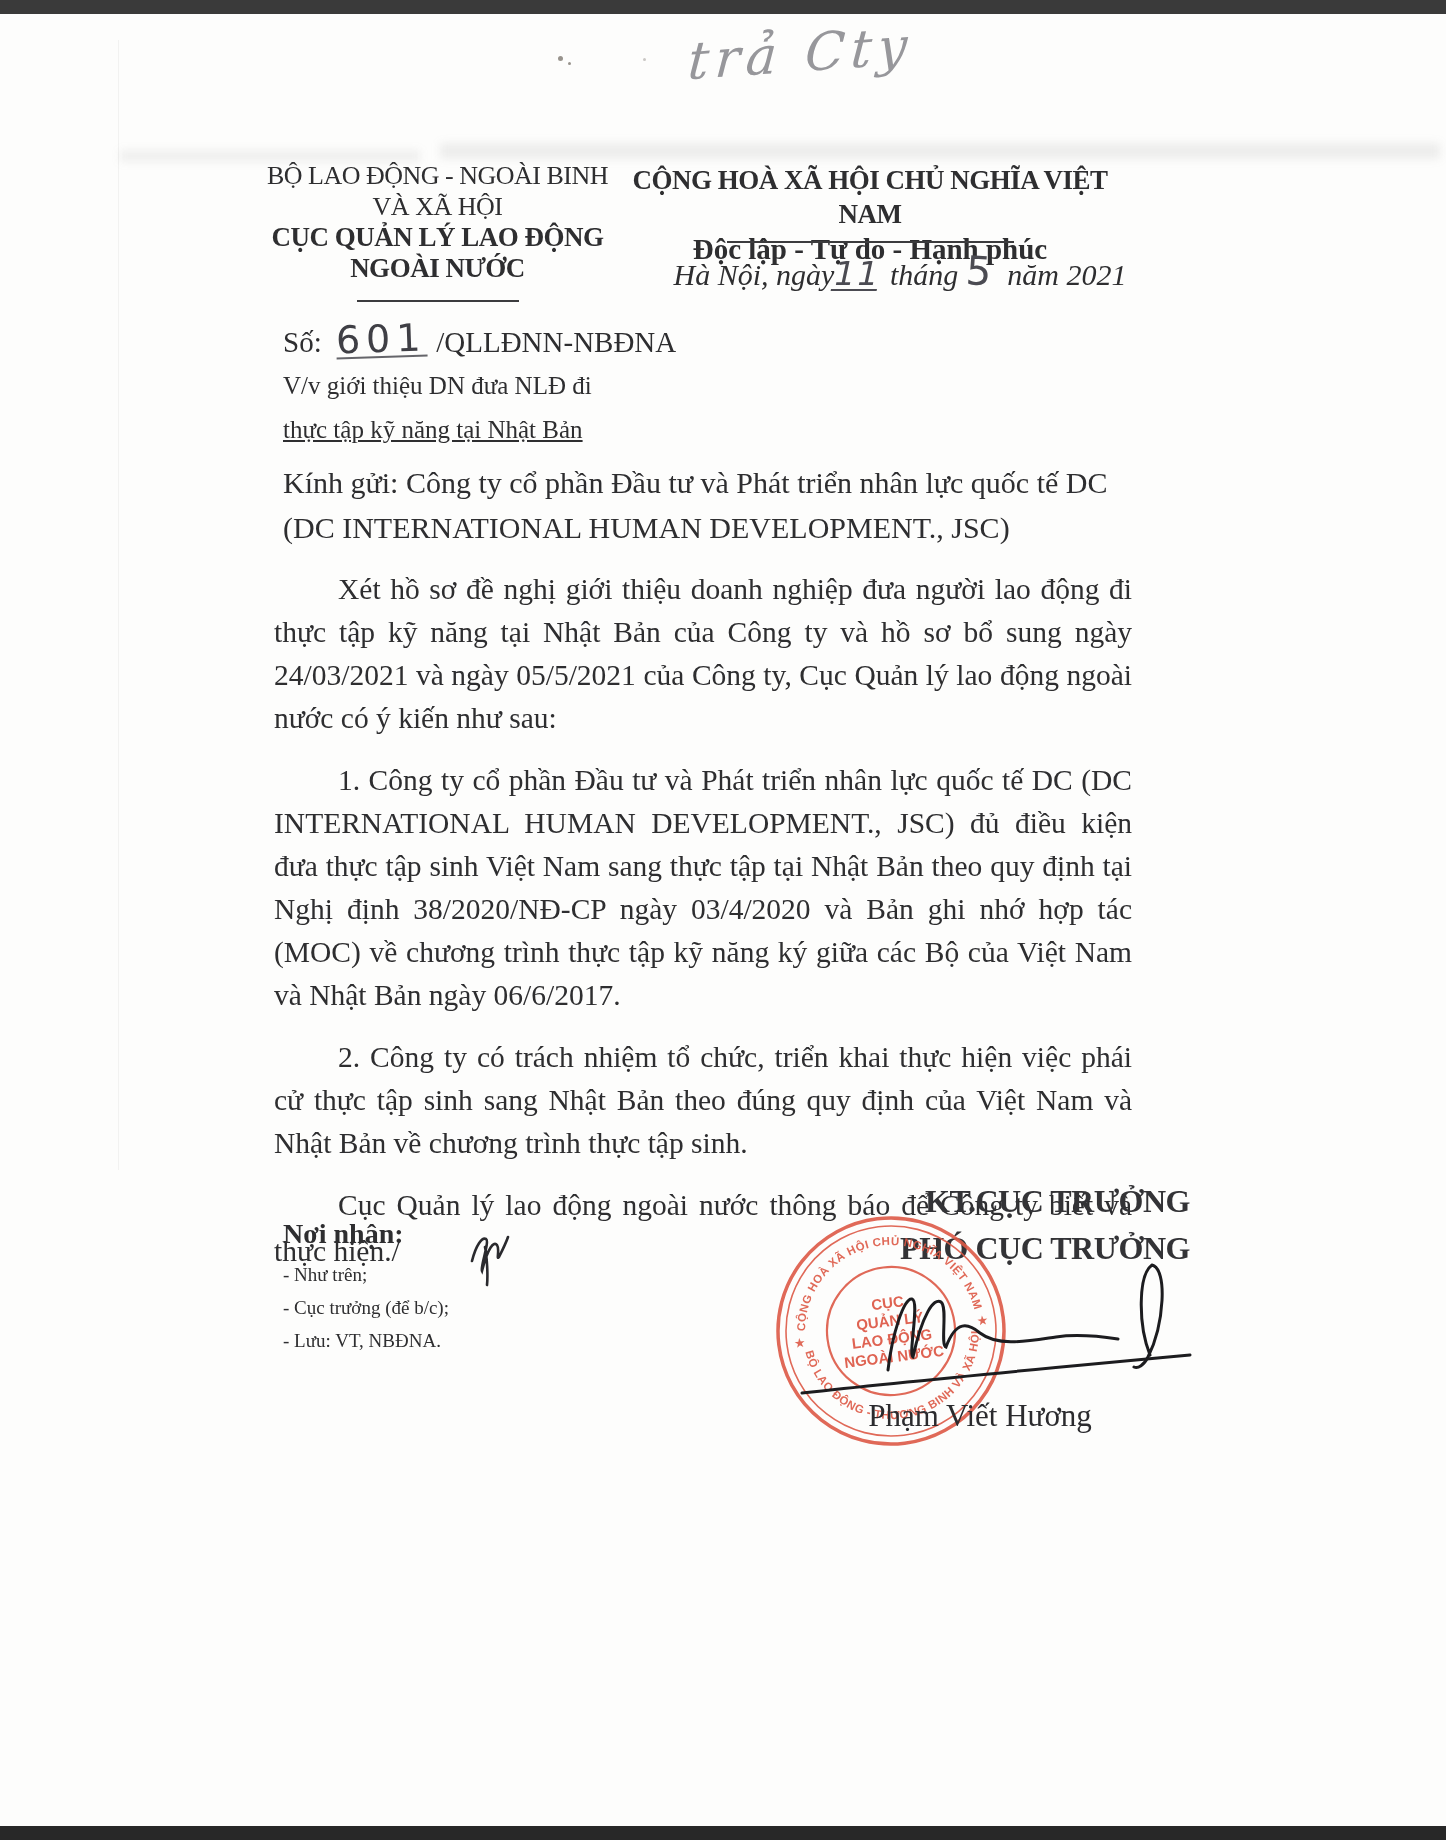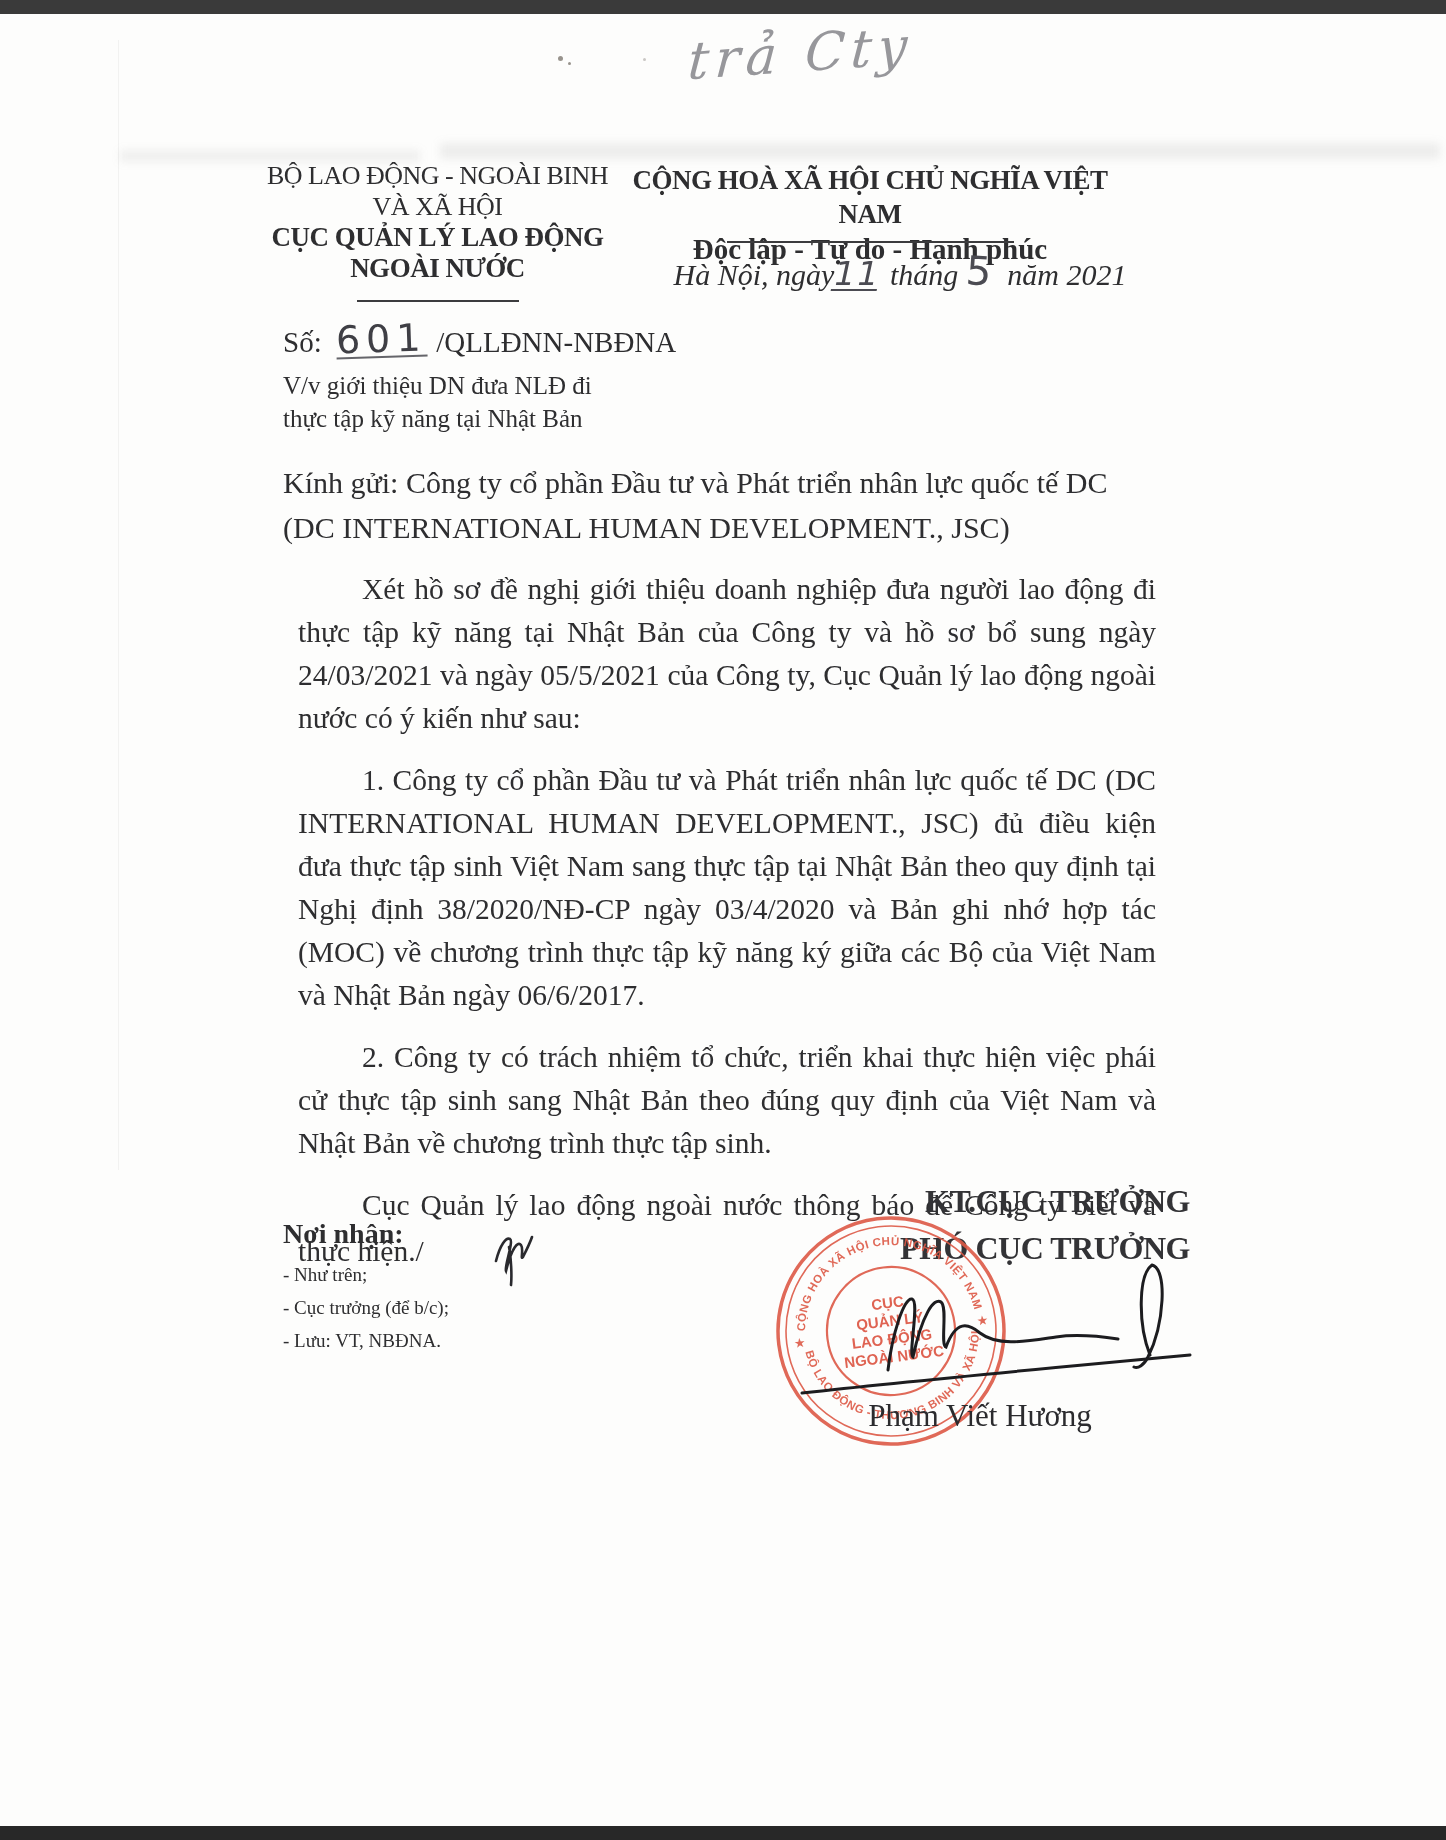--- a/index.html
+++ b/index.html
@@ -58,21 +58,21 @@
   .hand-number{
     display:inline-block;font-family:"DejaVu Sans", sans-serif;
     font-size:38px;color:#3f3f45;letter-spacing:6px;
     transform:rotate(-2deg);border-bottom:2px solid rgba(63,63,69,.8);
     line-height:34px;margin:0 10px 0 14px;
   }
   .ref .vv{font-size:25px;line-height:29px;margin-top:12px;}
   
   .salutation{position:absolute;left:283px;top:460px;width:858px;font-size:30px;line-height:45px;}
   
-  .body-text{position:absolute;left:298px;top:568px;width:858px;font-size:29.5px;line-height:43px;text-align:justify;}
+  .body-text{position:absolute;left:274px;top:568px;width:858px;font-size:29.5px;line-height:43px;text-align:justify;}
   .body-text p{margin:0 0 19px 0;text-indent:64px;}
   .initials-svg{display:inline-block;vertical-align:-28px;margin-left:2px;}
   
   .recipients{position:absolute;left:283px;top:1218px;width:420px;}
   .recipients .label{font-size:28px;font-weight:bold;margin-bottom:8px;}
   .recipients .item{font-size:19px;line-height:33px;}
   
   .sign-title{position:absolute;left:770px;top:1178px;width:420px;text-align:right;
     font-size:32px;font-weight:bold;line-height:47px;letter-spacing:-0.5px;color:#333336;}
   .signer-name{position:absolute;left:770px;top:1398px;width:420px;text-align:center;
@@ -117,21 +117,21 @@
     <span>Hà Nội, ngày</span><span class="hand-day">11</span>
     <span>tháng</span><span class="hand-month">5</span>
     <span>năm 2021</span>
   </div>
 
   <div class="ref">
     <div class="so-line">
       <span>Số:</span><span class="hand-number">601</span><span>/QLLĐNN-NBĐNA</span>
     </div>
     <div class="vv">V/v giới thiệu DN đưa NLĐ đi</div>
-    <div class="vv" style="margin-top:4px;">thực tập kỹ năng tại Nhật Bản</div>
+    <div class="vv" style="margin-top:15px;text-decoration:underline;">thực tập kỹ năng tại Nhật Bản</div>
   </div>
 
   <div class="salutation">
     <div>Kính gửi: Công ty cổ phần Đầu tư và Phát triển nhân lực quốc tế DC</div>
     <div>(DC INTERNATIONAL HUMAN DEVELOPMENT., JSC)</div>
   </div>
 
   <div class="body-text">
     <p>Xét hồ sơ đề nghị giới thiệu doanh nghiệp đưa người lao động đi thực tập kỹ năng tại Nhật Bản của Công ty và hồ sơ bổ sung ngày 24/03/2021 và ngày 05/5/2021 của Công ty, Cục Quản lý lao động ngoài nước có ý kiến như sau:</p>
     <p>1. Công ty cổ phần Đầu tư và Phát triển nhân lực quốc tế DC (DC INTERNATIONAL HUMAN DEVELOPMENT., JSC) đủ điều kiện đưa thực tập sinh Việt Nam sang thực tập tại Nhật Bản theo quy định tại Nghị định 38/2020/NĐ-CP ngày 03/4/2020 và Bản ghi nhớ hợp tác (MOC) về chương trình thực tập kỹ năng ký giữa các Bộ của Việt Nam và Nhật Bản ngày 06/6/2017.</p>

